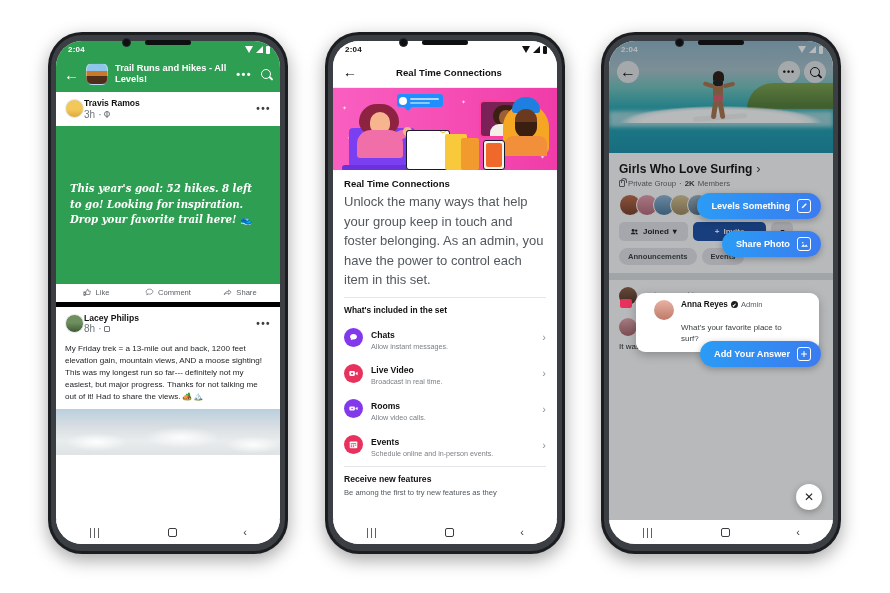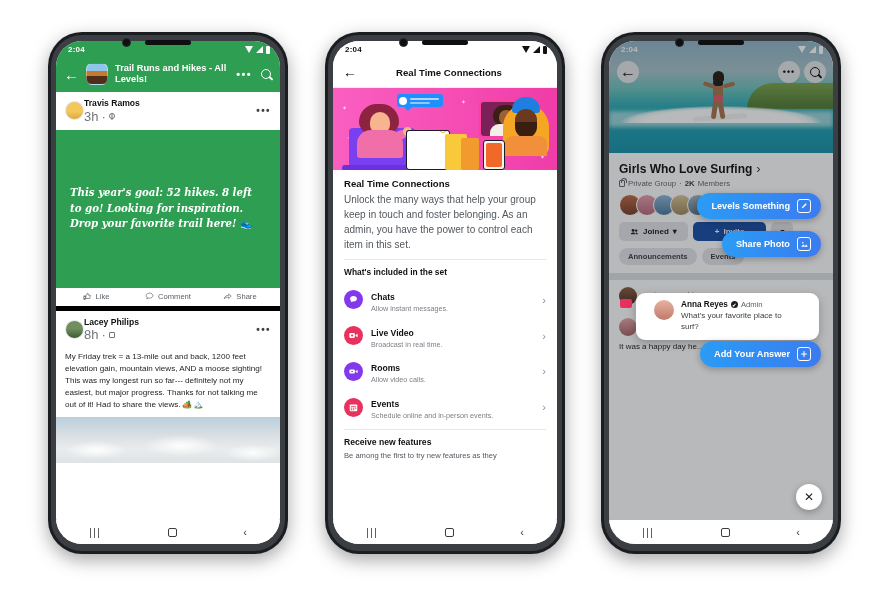--- a/index.html
+++ b/index.html
@@ -52,21 +52,21 @@
              background: linear-gradient(#8ec6ea 0 34%, #c9792e 34% 58%, #4e2e18 58% 100%);
              border:1px solid rgba(255,255,255,.35); }
   .p1-gname { font-size:9.3px; font-weight:700; line-height:1.18; flex:1; }
   .p1-hicons { display:flex; align-items:center; gap:9px; flex:none; }
   .mag { width:10px;height:10px;border:1.6px solid currentColor;border-radius:50%; position:relative; }
   .mag::after{ content:""; position:absolute; width:1.6px;height:5px;background:currentColor;
                right:-2px; bottom:-3px; transform:rotate(-45deg); border-radius:1px;}
 
   .post-head { background:#fff; padding:6px 9px; display:flex; align-items:center; }
   .post-head .nm { font-size:8.6px; font-weight:700; color:#111; line-height:1.25; }
-  .post-head .mt { font-size:13px; color:#71767c; display:flex; align-items:center; gap:3px;text-align:center; }
+  .post-head .mt { font-size:10px; color:#71767c; display:flex; align-items:center; gap:3px;text-align:center; }
   .globe { width:6px;height:6px;border:1px solid #71767c;border-radius:50%; display:inline-block;position:relative; }
   .globe::after{content:"";position:absolute;left:50%;top:-1px;width:1px;height:7px;background:#71767c;transform:translateX(-50%);}
 
   .green-card { background:#2e9e52; height:158px; display:flex; align-items:center;
                 justify-content:center; padding: 0 14px; }
   .green-card .txt { color:#fff; font-size:10.2px; font-weight:600; line-height:1.52;
                      font-style: italic; font-family:"DejaVu Serif", serif; text-align:left; }
 
   .react-row { background:#fff; display:flex; align-items:center; justify-content:space-between;
                padding:5px 9px 4px; border-bottom:1px solid #e6e8ea; }
@@ -137,21 +137,21 @@
          background:#f5a623; border-radius:23px 23px 6px 6px; }
   .m-hat{position:absolute;left:9px;top:-7px;width:28px;height:16px;background:#1f7fe0;border-radius:13px 13px 3px 3px;}
   .m-face{position:absolute;left:12px;top:5px;width:22px;height:24px;background:#6b3a1e;border-radius:11px;}
   .m-beard{position:absolute;left:12px;top:18px;width:22px;height:16px;background:#3a1f10;border-radius:0 0 11px 11px;}
   .m-shirt{position:absolute;left:2px;top:32px;width:42px;height:20px;background:#f28f3b;border-radius:8px 8px 0 0;}
   .phone-ill{position:absolute;right:52px;bottom:0;width:22px;height:30px;background:#f7f3ea;border:1.5px solid #1a1a2e;border-radius:3px;}
   .phone-ill::after{content:"";position:absolute;inset:2px;background:#f0682a;border-radius:2px;}
 
   .p2-sec { padding: 8px 11px 7px; }
   .p2-h1 { font-size:9.6px; font-weight:700; color:#111; margin-bottom:3px; }
-  .p2-p  { font-size:10px; color:#52585e; line-height:1.5; }
+  .p2-p  { font-size:13px; color:#52585e; line-height:1.5; }
   .hr { height:1px; background:#e4e6e9; margin: 0 11px; }
   .p2-h2 { font-size:8.4px; font-weight:700; color:#111; padding: 7px 11px 5px; }
   .li { display:flex; align-items:center; gap:8px; padding: 4px 11px; }
   .li .ico { width:19px; height:19px; border-radius:50%; flex:none;
              display:flex; align-items:center; justify-content:center; color:#fff; }
   .li .tx { flex:1; }
   .li .t1 { font-size:8.6px; font-weight:700; color:#111; line-height:1.3; }
   .li .t2 { font-size:7.2px; color:#7a7f85; line-height:1.35; }
   .chev { color:#8a9096; font-size:11px; font-weight:300; flex:none; }
   .ico-chat{background:#8338ec;} .ico-live{background:#e8315c;}
@@ -223,21 +223,21 @@
                   display:flex;align-items:center;justify-content:center;font-size:8px;flex:none; }
   .f-write { right: 12px; top: 152px; }
   .f-share { right: 12px; top: 190px; }
   .f-answer{ right: 12px; top: 300px; }
 
   .qcard { position:absolute; z-index:6; left: 27px; right: 14px; top: 252px;
            background:#fff; border-radius:9px; padding:7px 18px; display:flex; gap:7px;
            box-shadow: 0 3px 10px rgba(0,0,0,.25); }
   .qcard .nm { font-size:8.2px; font-weight:700; color:#111; display:flex; align-items:center; gap:3px; }
   .qcard .adm { font-size:7.6px; font-weight:400; color:#5b6066; }
-  .qcard .q { font-size:8px; color:#3c4043; margin-top:2px; line-height:1.35; }
+  .qcard .q { font-size:8px; color:#3c4043; margin-top:14px; line-height:1.35; }
   .badge-ck { width:7px;height:7px;border-radius:50%;background:#1c1e21;color:#fff;
               font-size:5px;display:flex;align-items:center;justify-content:center; }
 
   .closebtn { position:absolute; z-index:7; right:11px; bottom:34px; width:26px; height:26px;
               border-radius:50%; background:#fff; display:flex; align-items:center;
               justify-content:center; font-size:12px; color:#1c1e21;
               box-shadow:0 2px 7px rgba(0,0,0,.3); }
 
   .sticky-red { position:absolute; left:11px; top:258px; width:12px; height:9px;
                 background:#e8315c; border-radius:2px; z-index:6; }

